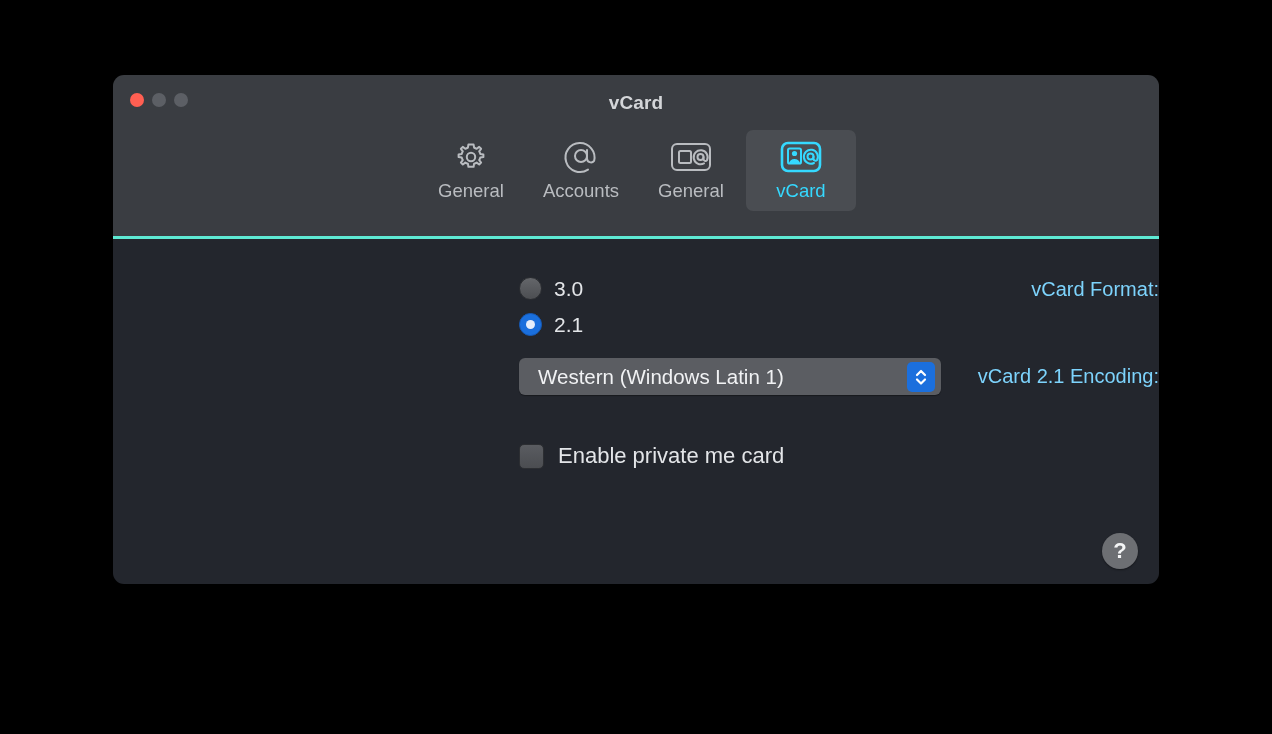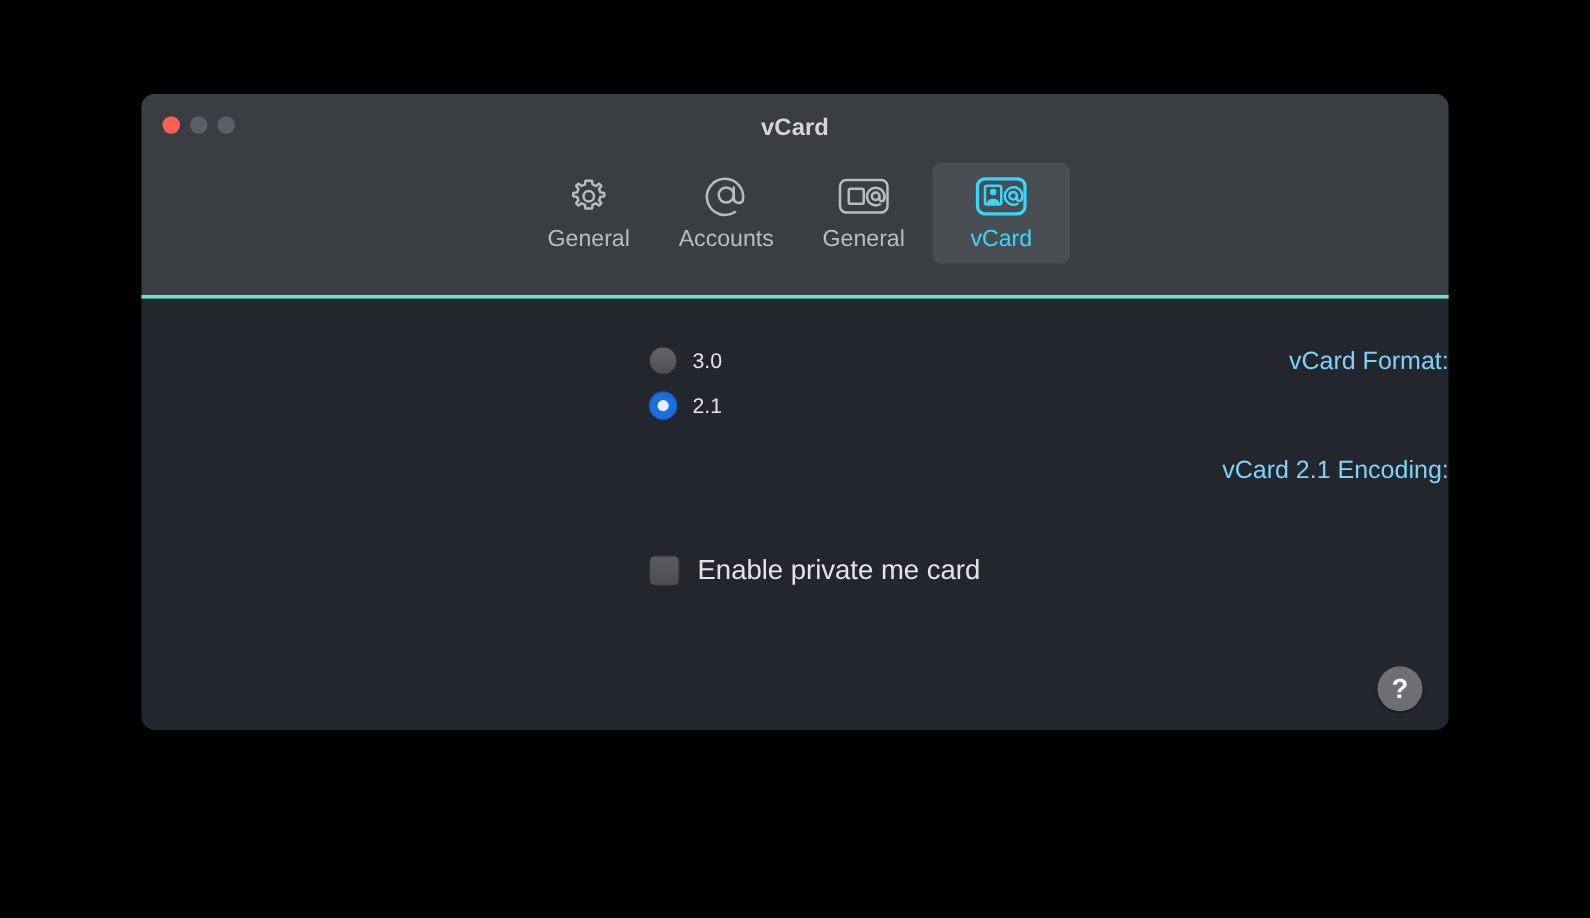--- a/index.html
+++ b/index.html
@@ -143,21 +143,21 @@
   }
   .radio.on::after {
     content: "";
     width: 9px;
     height: 9px;
     border-radius: 50%;
     background: #e6eefb;
   }
   .radio-text {
     color: #e3e5e8;
-    font-size: 17px;
+    font-size: 21px;
     line-height: 1;
   }
 
   
   .popup {
     position: absolute;
     left: 406px;
     width: 422px;
     height: 37px;
     background: #5b5d62;
@@ -319,20 +319,29 @@
         <div class="radio-text">3.0</div>
       </div>
       <div class="radio-line">
         <div class="radio on"></div>
         <div class="radio-text">2.1</div>
       </div>
     </div>
 
     <div class="field-label" style="top:126px;">vCard 2.1 Encoding:</div>
 
+    <div class="popup" style="top:119px;">
+      <div class="popup-value">Western (Windows Latin 1)</div>
+      <div class="popup-stepper">
+        <svg width="16" height="20" viewBox="0 0 16 20" fill="none" stroke="#ffffff" stroke-width="2.2" stroke-linecap="round" stroke-linejoin="round">
+          <path d="M4 8 L8 4 L12 8"></path>
+          <path d="M4 12.5 L8 16.5 L12 12.5"></path>
+        </svg>
+      </div>
+    </div>
 
     <div class="checks" style="top:193px;">
 
       <div class="check-line">
         <div class="checkbox off"></div>
         <div class="check-text">Enable private me card</div>
       </div>
 
 
 

